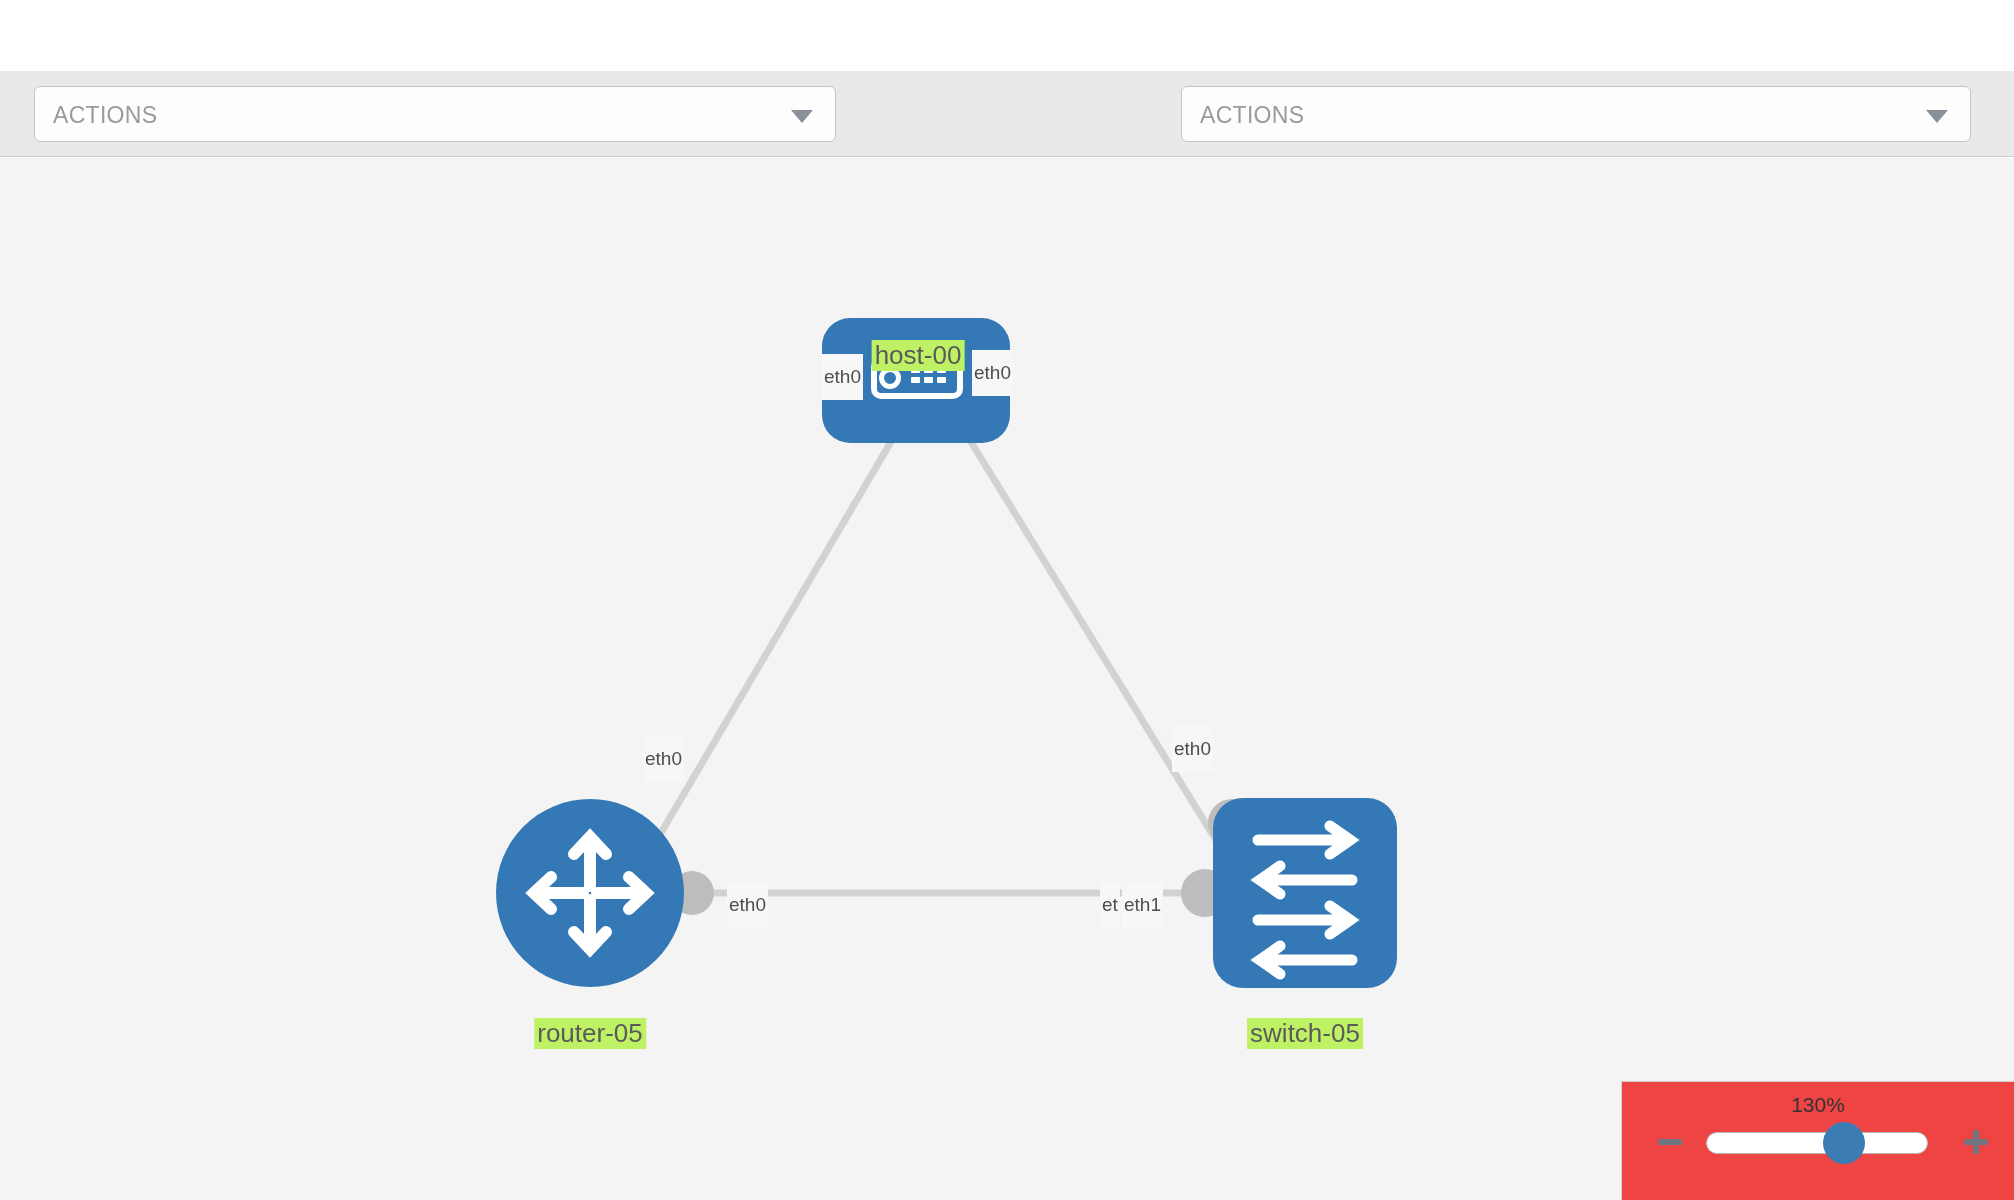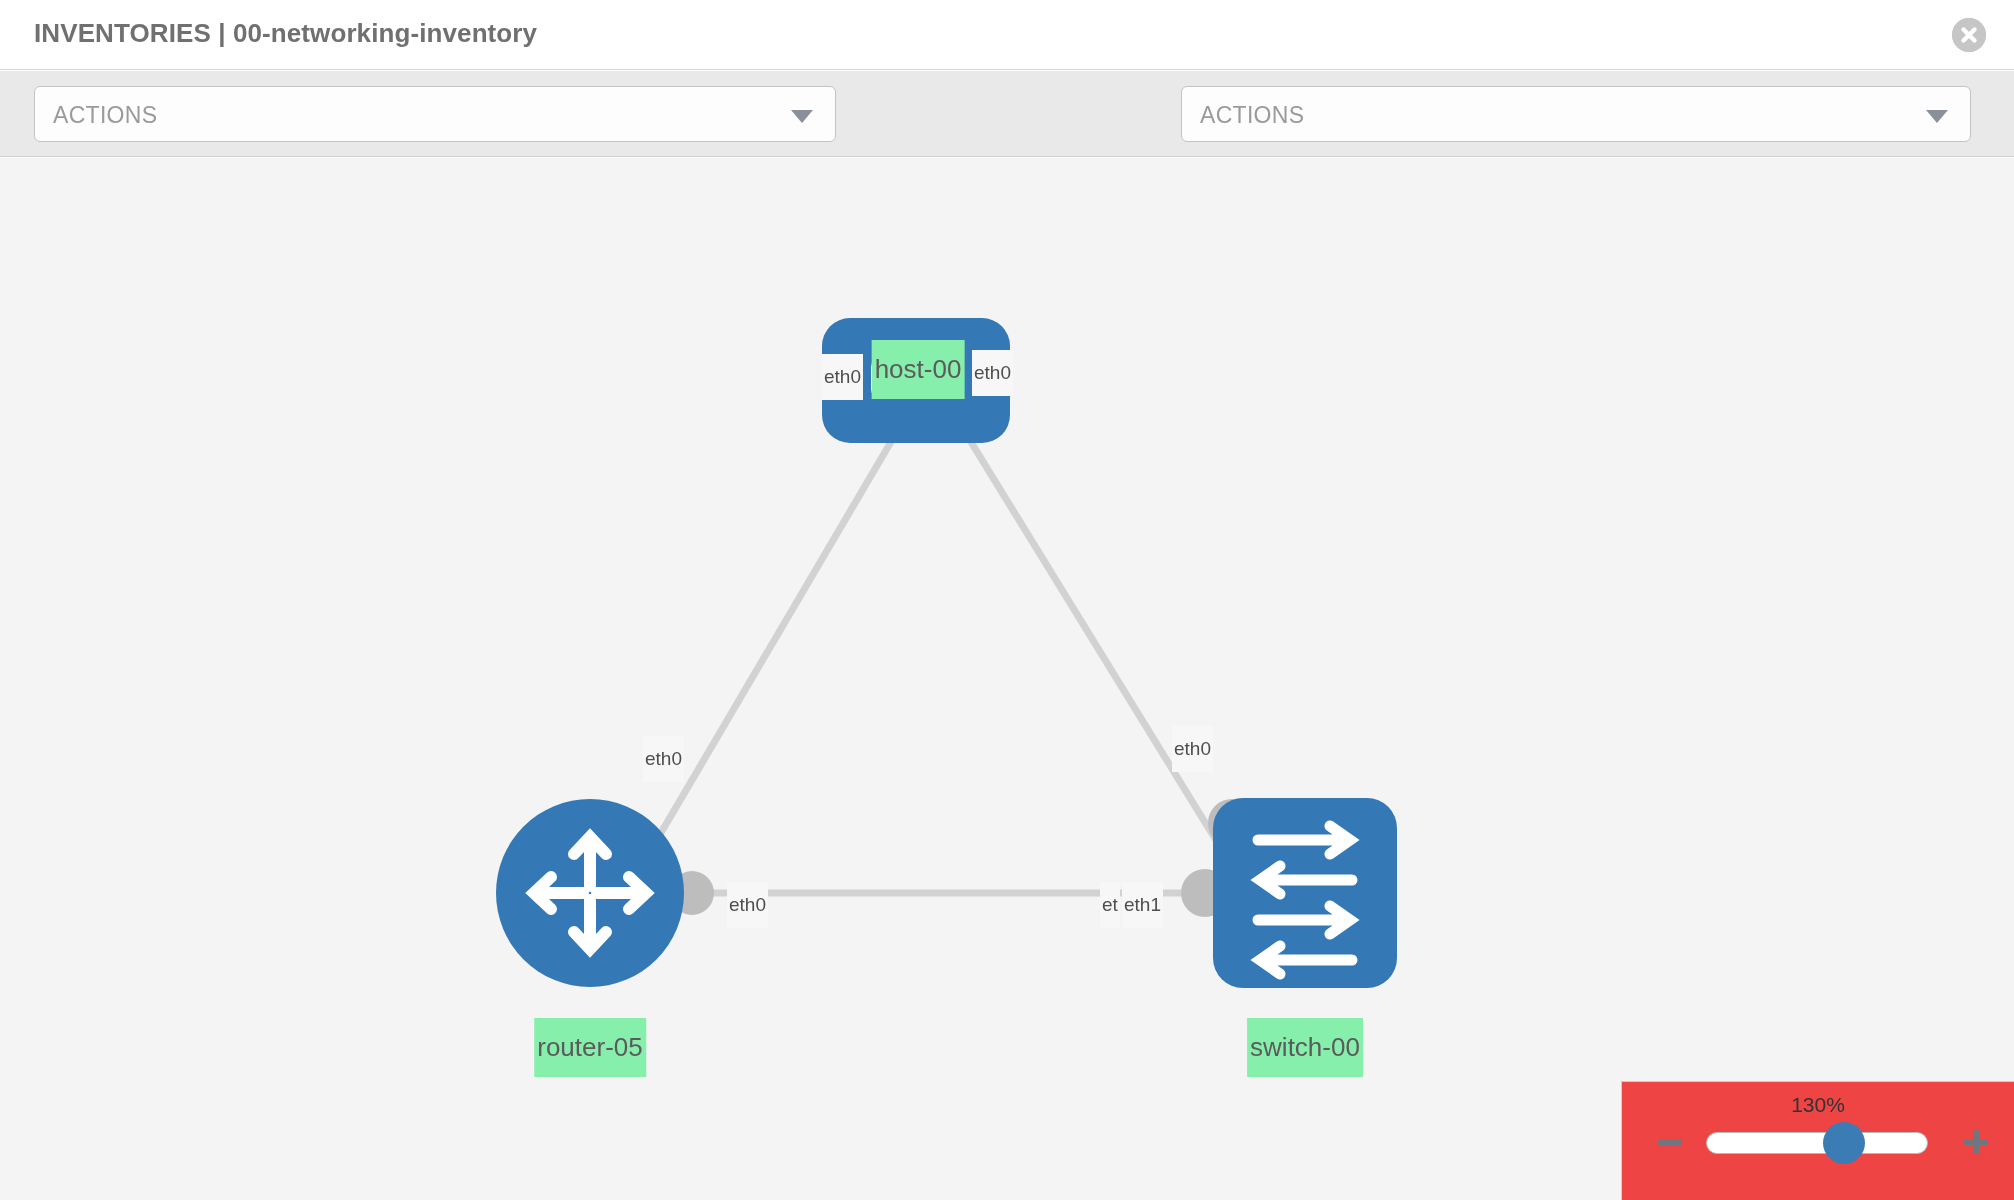--- a/index.html
+++ b/index.html
@@ -129,22 +129,22 @@
     position: absolute;
     top: 0; left: 0;
     width: 2014px;
     height: 1042px;
   }
 
   .node-label {
     position: absolute;
     font-size: 26px;
     color: #5b5b5b;
-    background: #86efac;
-    padding: 14px 3px;
+    background: #bef264;
+    padding: 0 3px;
     white-space: nowrap;
     transform: translateX(-50%);
   }
   .iface-label {
     position: absolute;
     font-size: 19px;
     color: #4e4e4e;
     background: #f7f7f7;
     padding: 12px 2px;
     white-space: nowrap;
@@ -197,29 +197,20 @@
     border-radius: 50%;
     background: #3b7cb5;
     cursor: grab;
   }
 </style>
 </head>
 <body>
 
 <div id="app">
 
-  <div class="header">
-    <div class="header-title">INVENTORIES | 00-networking-inventory</div>
-    <div class="close-btn">
-      <svg width="34" height="34" viewBox="0 0 34 34" aria-hidden="true">
-        <circle cx="17" cy="17" r="17" fill="#c6c6c6"></circle>
-        <path d="M11.5 11.5 L22.5 22.5 M22.5 11.5 L11.5 22.5" stroke="#ffffff" stroke-width="4.4" stroke-linecap="round"></path>
-      </svg>
-    </div>
-  </div>
 
   <div class="toolbar">
 
     <div class="actions-select">
       <span class="sel-label">ACTIONS</span>
       <span class="caret"></span>
     </div>
 
     <div class="tool-icon wrench">
       <svg width="44" height="44" viewBox="0 0 44 44" aria-hidden="true">
@@ -299,21 +290,21 @@
           <path d="M1258 682 L1345 682 M1330 668 L1350 682 L1330 696"></path>
           <path d="M1352 722 L1265 722 M1280 708 L1260 722 L1280 736"></path>
           <path d="M1258 762 L1345 762 M1330 748 L1350 762 L1330 776"></path>
           <path d="M1352 802 L1265 802 M1280 788 L1260 802 L1280 816"></path>
         </g>
       </g>
     </svg>
 
     <div class="node-label" style="left:918px; top:182px;">host-00</div>
     <div class="node-label" style="left:590px; top:860px;">router-05</div>
-    <div class="node-label" style="left:1305px; top:860px;">switch-00</div>
+    <div class="node-label" style="left:1305px; top:860px;">switch-05</div>
 
     <div class="iface-label" style="left:822px; top:196px;">eth0</div>
     <div class="iface-label" style="left:972px; top:192px;">eth0</div>
     <div class="iface-label" style="left:643px; top:578px;">eth0</div>
     <div class="iface-label" style="left:1172px; top:568px;">eth0</div>
     <div class="iface-label" style="left:727px; top:724px;">eth0</div>
     <div class="iface-label" style="left:1100px; top:724px;">et</div>
     <div class="iface-label" style="left:1122px; top:724px;text-align:center;">eth1</div>
   </div>
 

